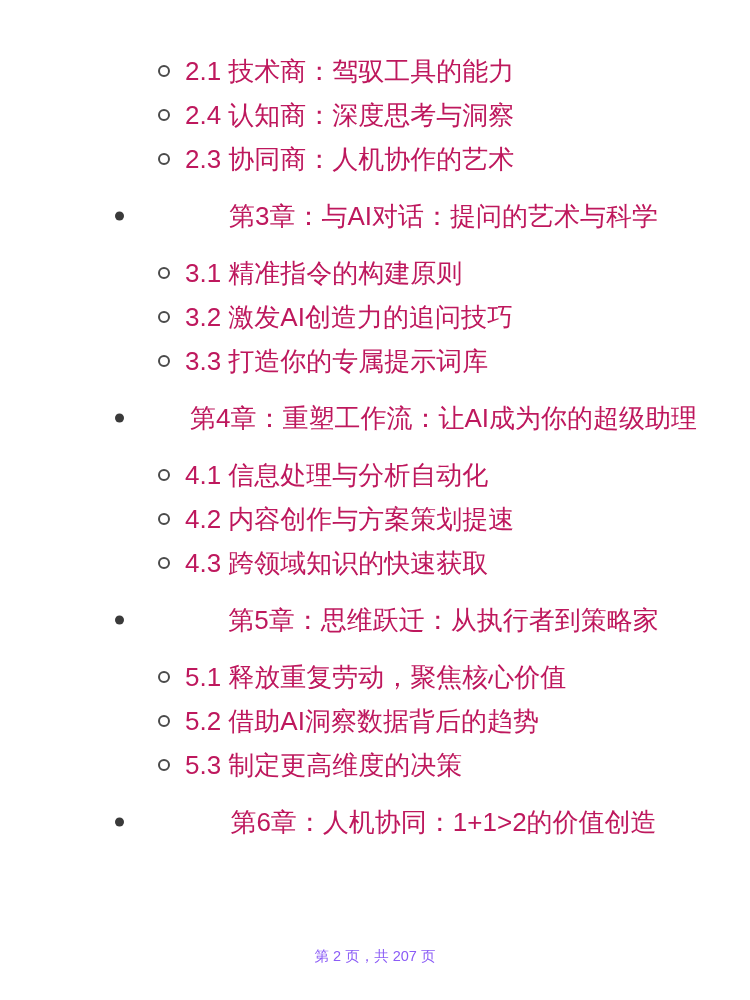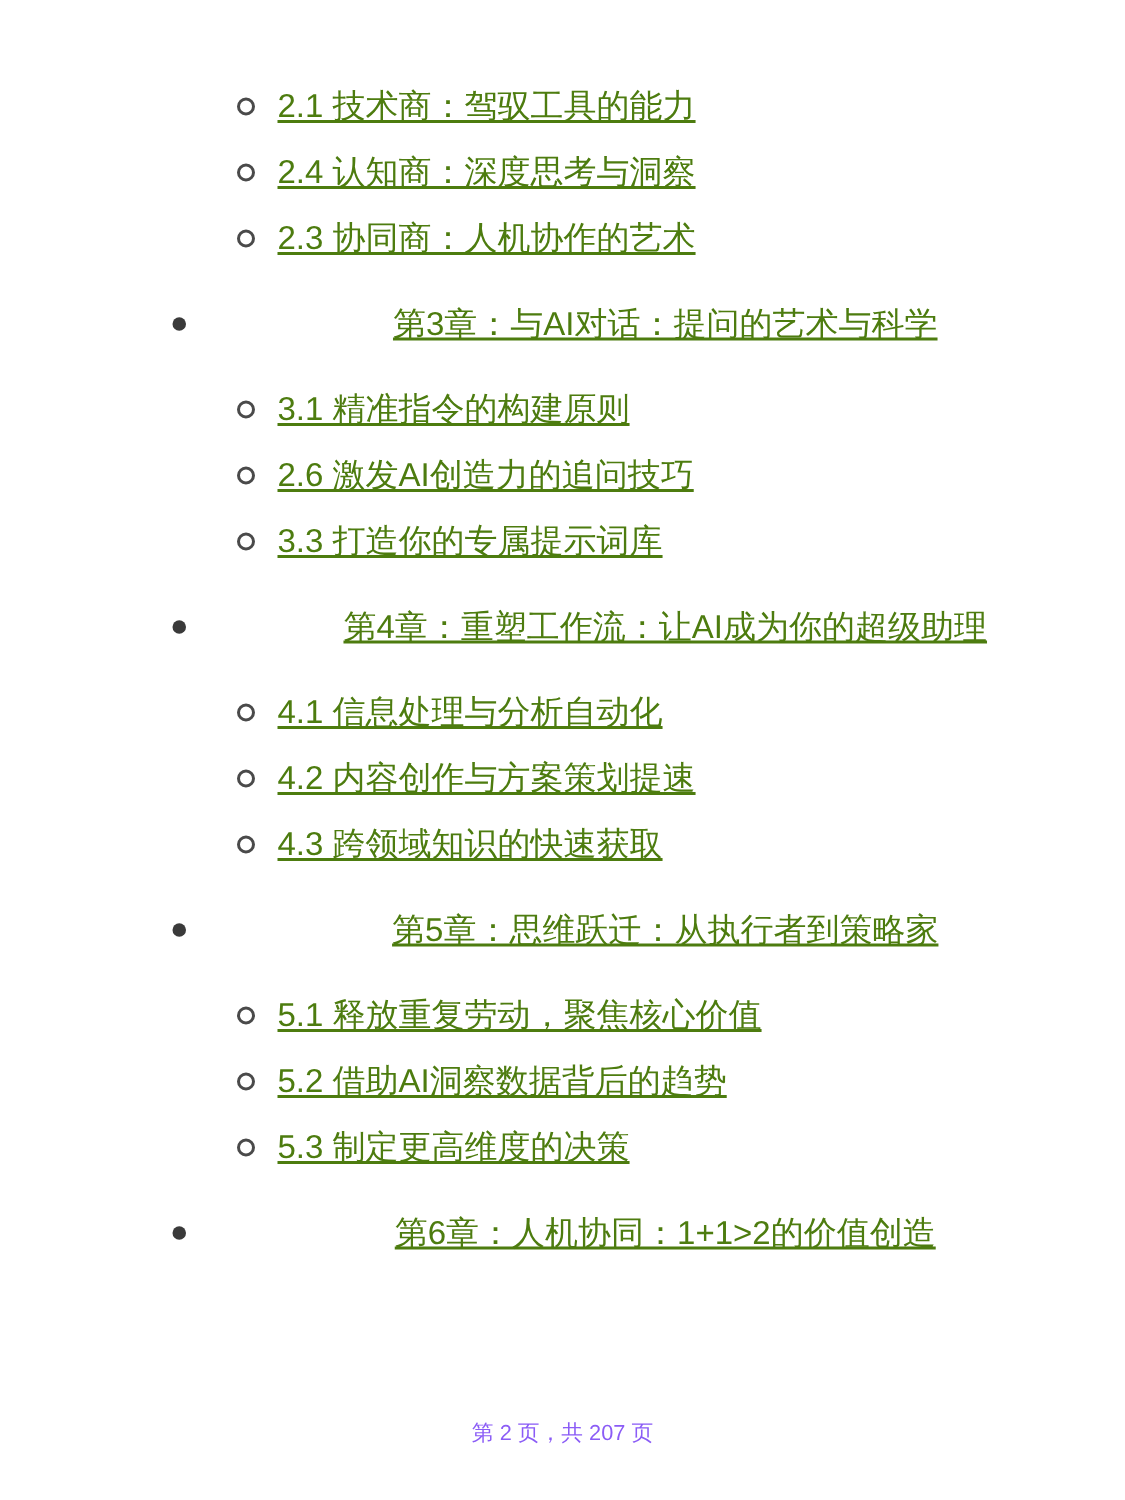--- a/index.html
+++ b/index.html
@@ -22,24 +22,23 @@
   }
   .sub-group {
     margin: 13px 0;
   }
   .toc-list > .sub-group:first-child {
     margin-top: 0;
   }
   .toc-item {
     position: relative;
     line-height: 44px;
-    font-size: 22px;
-    color: #4d7c0f;
+    font-size: 26px;
+    color: #be185d;
     white-space: nowrap;
-    text-decoration: underline;
   }
   .toc-item.lvl1 {
     padding-left: 137px;
     text-align: center;
   }
   .toc-item.lvl2 {
     padding-left: 185px;
   }
   .marker {
     position: absolute;
@@ -79,21 +78,21 @@
 <div class="page">
   <div class="toc-list">
       <div class="sub-group">
         <div class="toc-item lvl2"><span class="marker circle"></span><span>2.1 技术商：驾驭工具的能力</span></div>
         <div class="toc-item lvl2"><span class="marker circle"></span><span>2.4 认知商：深度思考与洞察</span></div>
         <div class="toc-item lvl2"><span class="marker circle"></span><span>2.3 协同商：人机协作的艺术</span></div>
       </div>
       <div class="toc-item lvl1"><span class="marker disc"></span><span>第3章：与AI对话：提问的艺术与科学</span></div>
       <div class="sub-group">
         <div class="toc-item lvl2"><span class="marker circle"></span><span>3.1 精准指令的构建原则</span></div>
-        <div class="toc-item lvl2"><span class="marker circle"></span><span>2.6 激发AI创造力的追问技巧</span></div>
+        <div class="toc-item lvl2"><span class="marker circle"></span><span>3.2 激发AI创造力的追问技巧</span></div>
         <div class="toc-item lvl2"><span class="marker circle"></span><span>3.3 打造你的专属提示词库</span></div>
       </div>
       <div class="toc-item lvl1"><span class="marker disc"></span><span>第4章：重塑工作流：让AI成为你的超级助理</span></div>
       <div class="sub-group">
         <div class="toc-item lvl2"><span class="marker circle"></span><span>4.1 信息处理与分析自动化</span></div>
         <div class="toc-item lvl2"><span class="marker circle"></span><span>4.2 内容创作与方案策划提速</span></div>
         <div class="toc-item lvl2"><span class="marker circle"></span><span>4.3 跨领域知识的快速获取</span></div>
       </div>
       <div class="toc-item lvl1"><span class="marker disc"></span><span>第5章：思维跃迁：从执行者到策略家</span></div>
       <div class="sub-group">

